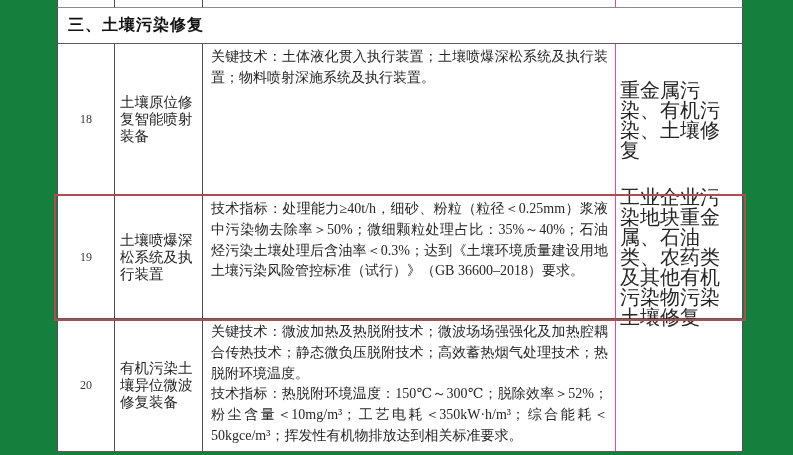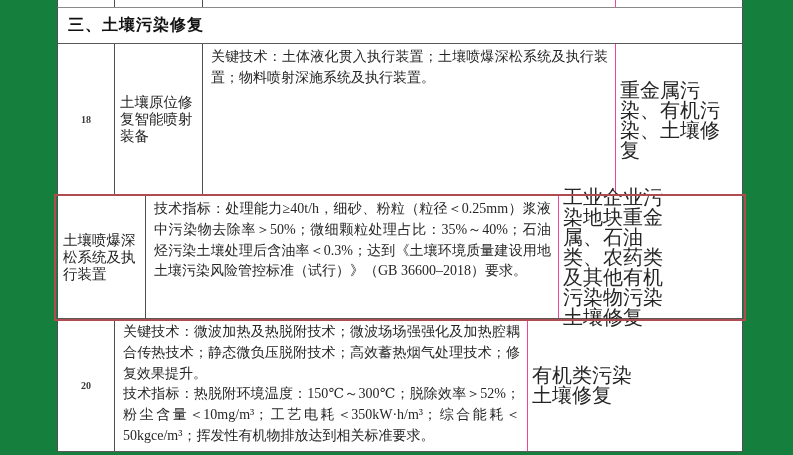--- a/index.html
+++ b/index.html
@@ -37,21 +37,21 @@
     font-weight:bold;
     font-size:16px;
     color:#111111;
     letter-spacing:1px;
   }
   .r18 { height:152px; }
   .r19 { height:123px; }
   .r20 { height:133px; }
   .num {
     display:flex; align-items:center; justify-content:center;
-    font-size:10px; color:#3a3a3a;font-weight:bold;
+    font-size:12px; color:#3a3a3a;
   }
   .name {
     display:flex; align-items:center;
     padding:0 5px;
     font-size:14.5px; line-height:17px;
     text-align:left;
   }
   .tech {
     padding:3px 7px 0 8px;
     font-size:14px; line-height:20.8px;
@@ -94,32 +94,33 @@
     <div class="row r18">
       <div class="c c1 num">18</div>
       <div class="c c2 name">土壤原位修复智能喷射装备</div>
       <div class="c c3 tech">
         <p>关键技术：土体液化贯入执行装置；土壤喷爆深松系统及执行装置；物料喷射深施系统及执行装置。</p>
       </div>
       <div class="c c4 app">重金属污染、有机污染、土壤修复</div>
     </div>
 
     <div class="row r19">
+      <div class="c c1 num">19</div>
       <div class="c c2 name">土壤喷爆深松系统及执行装置</div>
       <div class="c c3 tech">
         <p>技术指标：处理能力≥40t/h，细砂、粉粒（粒径＜0.25mm）浆液中污染物去除率＞50%；微细颗粒处理占比：35%～40%；石油烃污染土壤处理后含油率＜0.3%；达到《土壤环境质量建设用地土壤污染风险管控标准（试行）》（GB 36600–2018）要求。</p>
       </div>
       <div class="c c4 app">工业企业污染地块重金属、石油类、农药类及其他有机污染物污染土壤修复</div>
     </div>
 
     <div class="row r20">
       <div class="c c1 num">20</div>
+      <div class="c c2 name">有机污染土壤异位微波修复装备</div>
       <div class="c c3 tech">
-        <p>关键技术：微波加热及热脱附技术；微波场场强强化及加热腔耦合传热技术；静态微负压脱附技术；高效蓄热烟气处理技术；修复效果提升。</p>
+        <p>关键技术：微波加热及热脱附技术；微波场场强强化及加热腔耦合传热技术；静态微负压脱附技术；高效蓄热烟气处理技术；热脱附环境温度。</p>
         <p>技术指标：热脱附环境温度：150℃～300℃；脱除效率＞52%；粉尘含量＜10mg/m³；工艺电耗＜350kW·h/m³；综合能耗＜50kgce/m³；挥发性有机物排放达到相关标准要求。</p>
       </div>
-      <div class="c c4 app">有机类污染土壤修复</div>
     </div>
 
   </div>
 
   <div class="hl" style="border-color: rgb(176, 75, 80);"></div>
 </div>
 
 </body></html>

